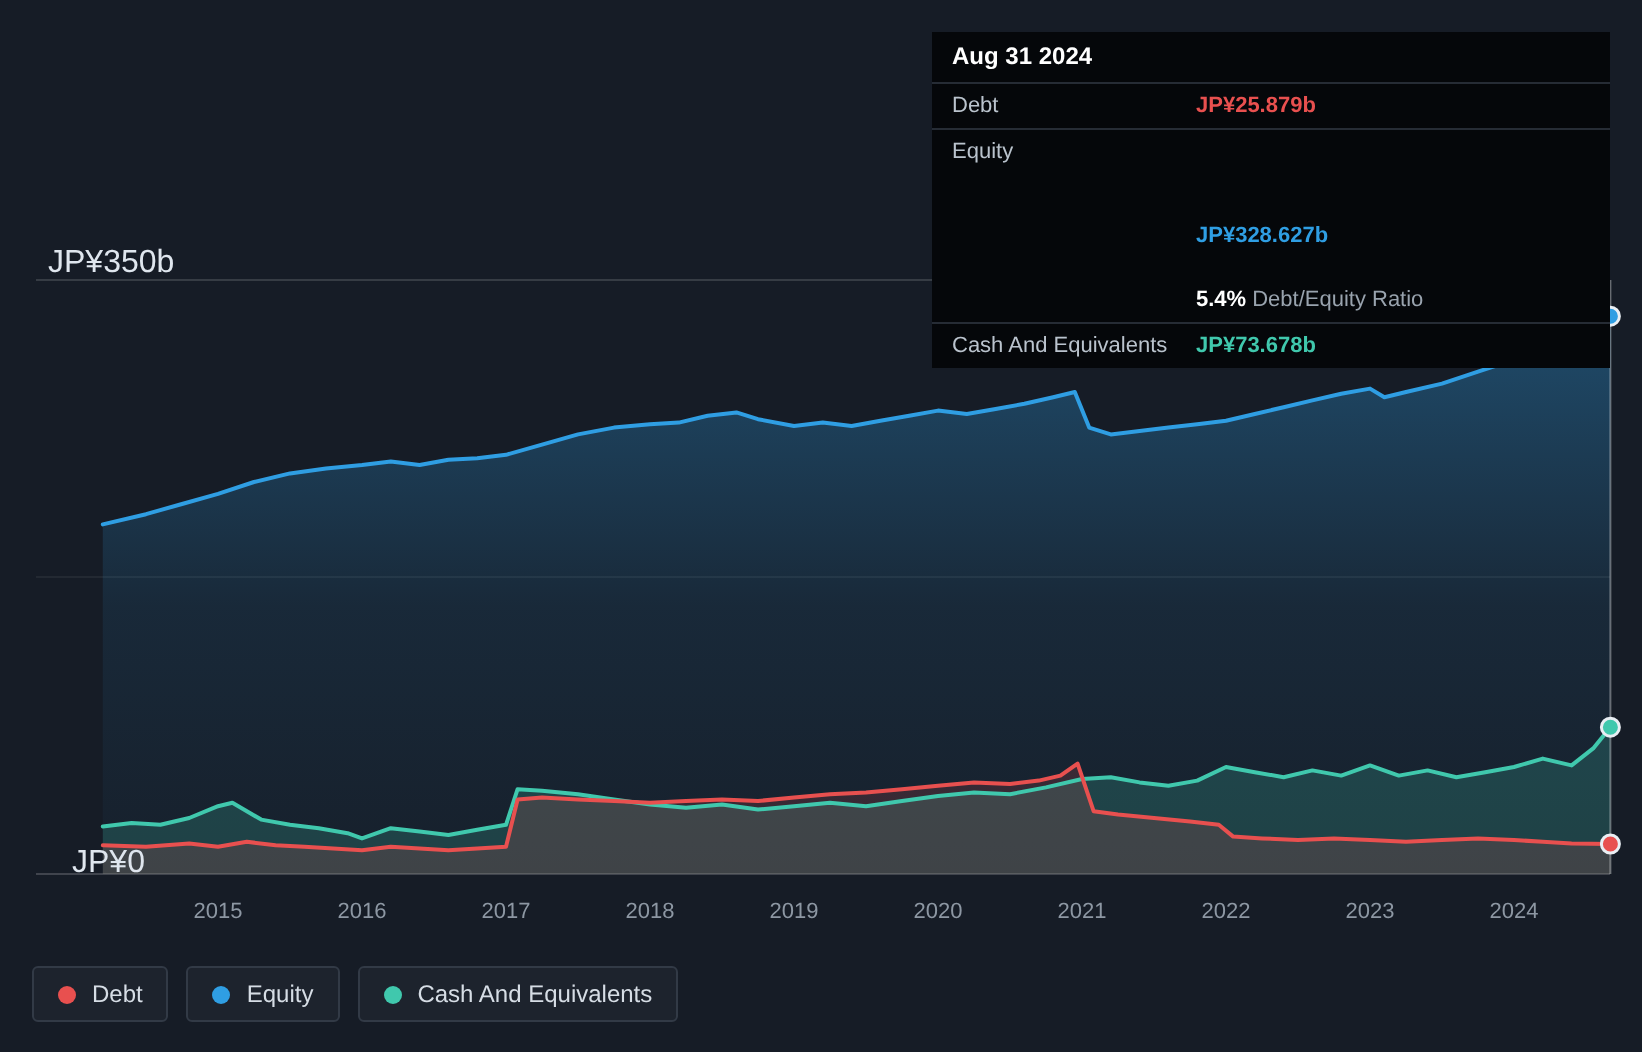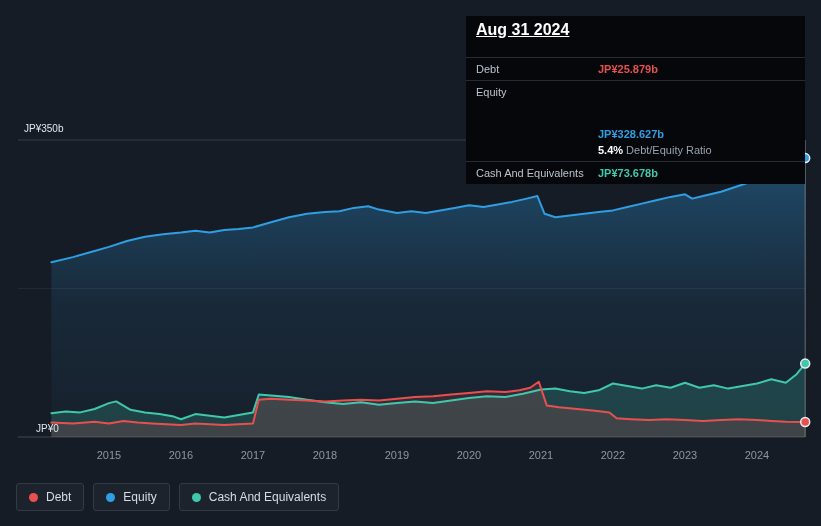--- a/index.html
+++ b/index.html
@@ -4,37 +4,37 @@
 <style>
   html,body{margin:0;padding:0;}
   body{
     width:821px;height:526px;position:relative;overflow:hidden;
     background:#161c26;
     font-family:"Liberation Sans",sans-serif;
     -webkit-font-smoothing:antialiased;
   }
   #chart-svg{position:absolute;left:0;top:0;}
   #chart-svg text{font-family:"Liberation Sans",sans-serif;}
-  .ylabel{position:absolute;font-size:10px;color:#dfe6ee;}
+  .ylabel{position:absolute;font-size:16px;color:#dfe6ee;}
   #ylabel-top{left:24px;top:123px;}
   #ylabel-bottom{left:36px;top:423px;}
 
   
   .tooltip{
     position:absolute;left:466px;top:16px;width:339px;box-sizing:border-box;
     background:#05070a;font-size:11px;color:#bac3cd;
   }
   .tt-row{display:flex;align-items:flex-start;padding:5px 10px;border-bottom:1px solid #262c35;}
   .tt-row:last-child{border-bottom:none;}
-  .tt-date{font-weight:bold;color:#ffffff;font-size:16px;padding:5px 10px 18px 10px;text-decoration:underline;}
+  .tt-date{font-weight:bold;color:#ffffff;font-size:12px;padding:5px 10px 6px 10px;}
   .tt-label{width:122px;flex:none;}
   .tt-value{font-weight:bold;}
   .tt-col{flex-direction:column;}
   .tt-line{display:flex;width:100%;}
-  .tt-line + .tt-line{margin-top:4px;align-items:flex-end;}
+  .tt-line + .tt-line{margin-top:20px;align-items:flex-end;}
   .tt-sub{color:#99a3ae;}
   .tt-sub b{color:#ffffff;margin-right:3px;}
 
   
   .legend{position:absolute;left:16px;top:483px;display:flex;gap:9px;}
   .pill{
     display:flex;align-items:center;gap:8px;
     background:#1d232d;border:1px solid #323a46;border-radius:3px;
     padding:6px 12px;font-size:12px;color:#d6dde5;cursor:pointer;
   }

